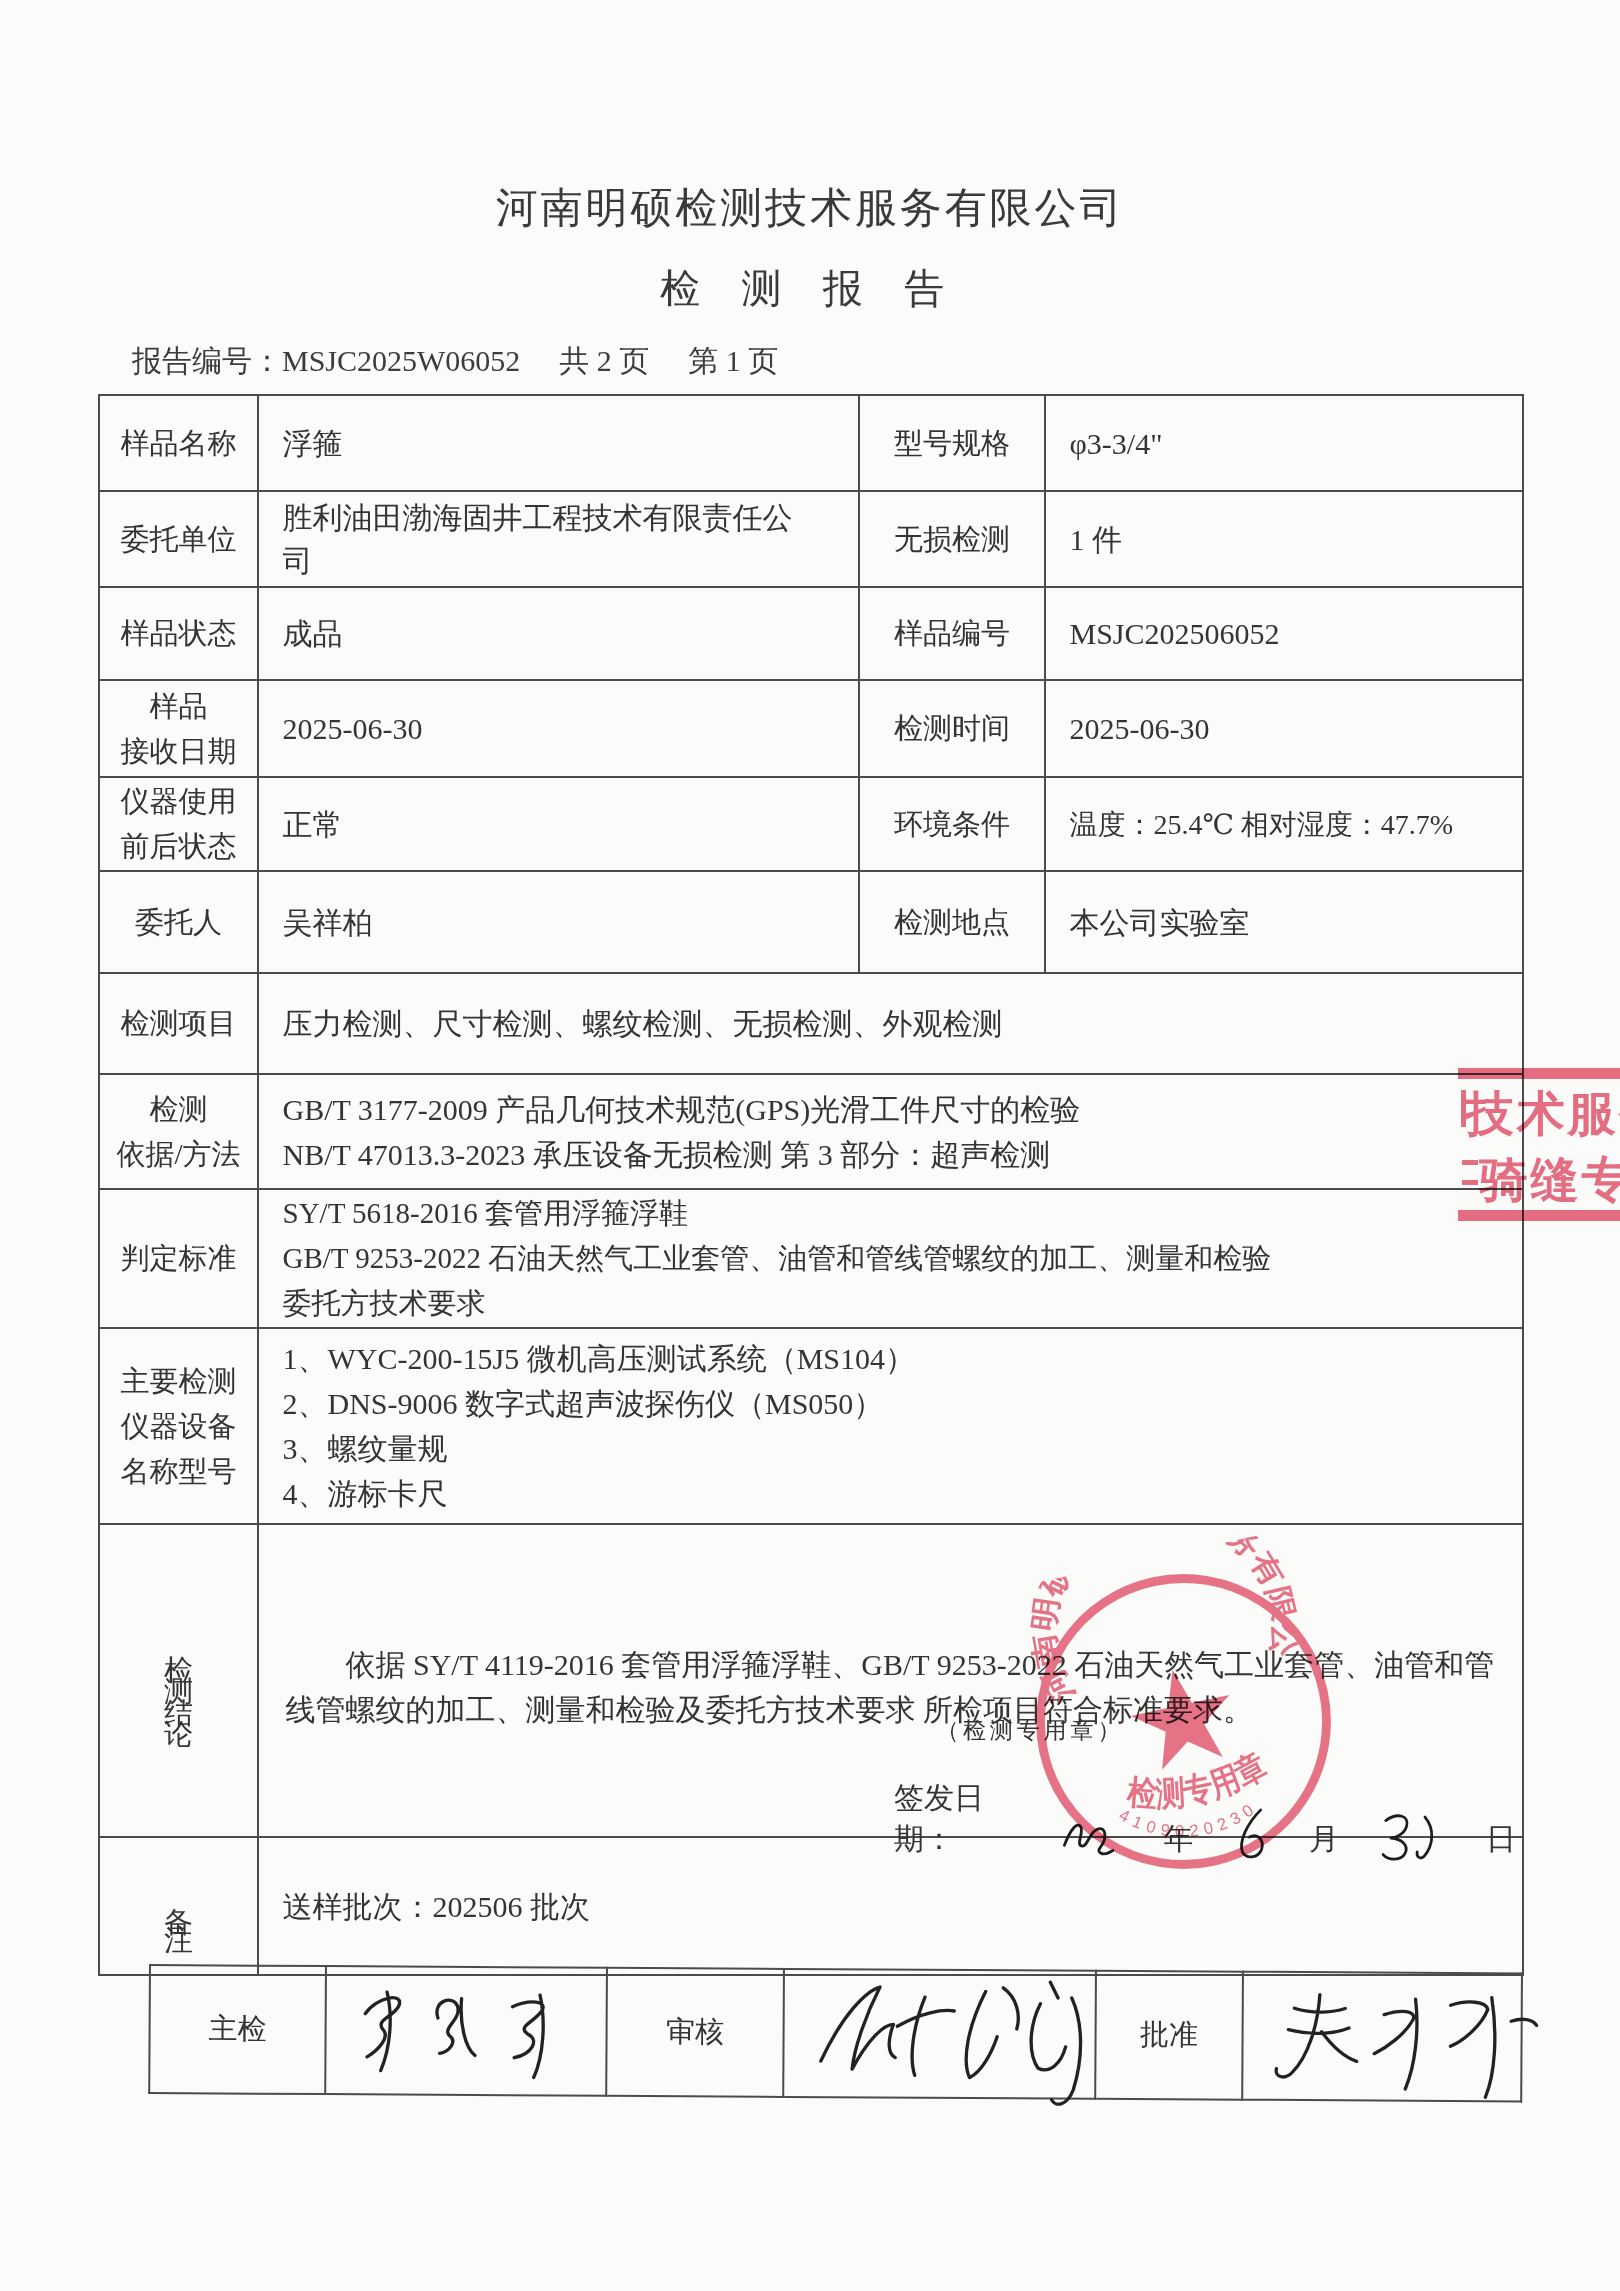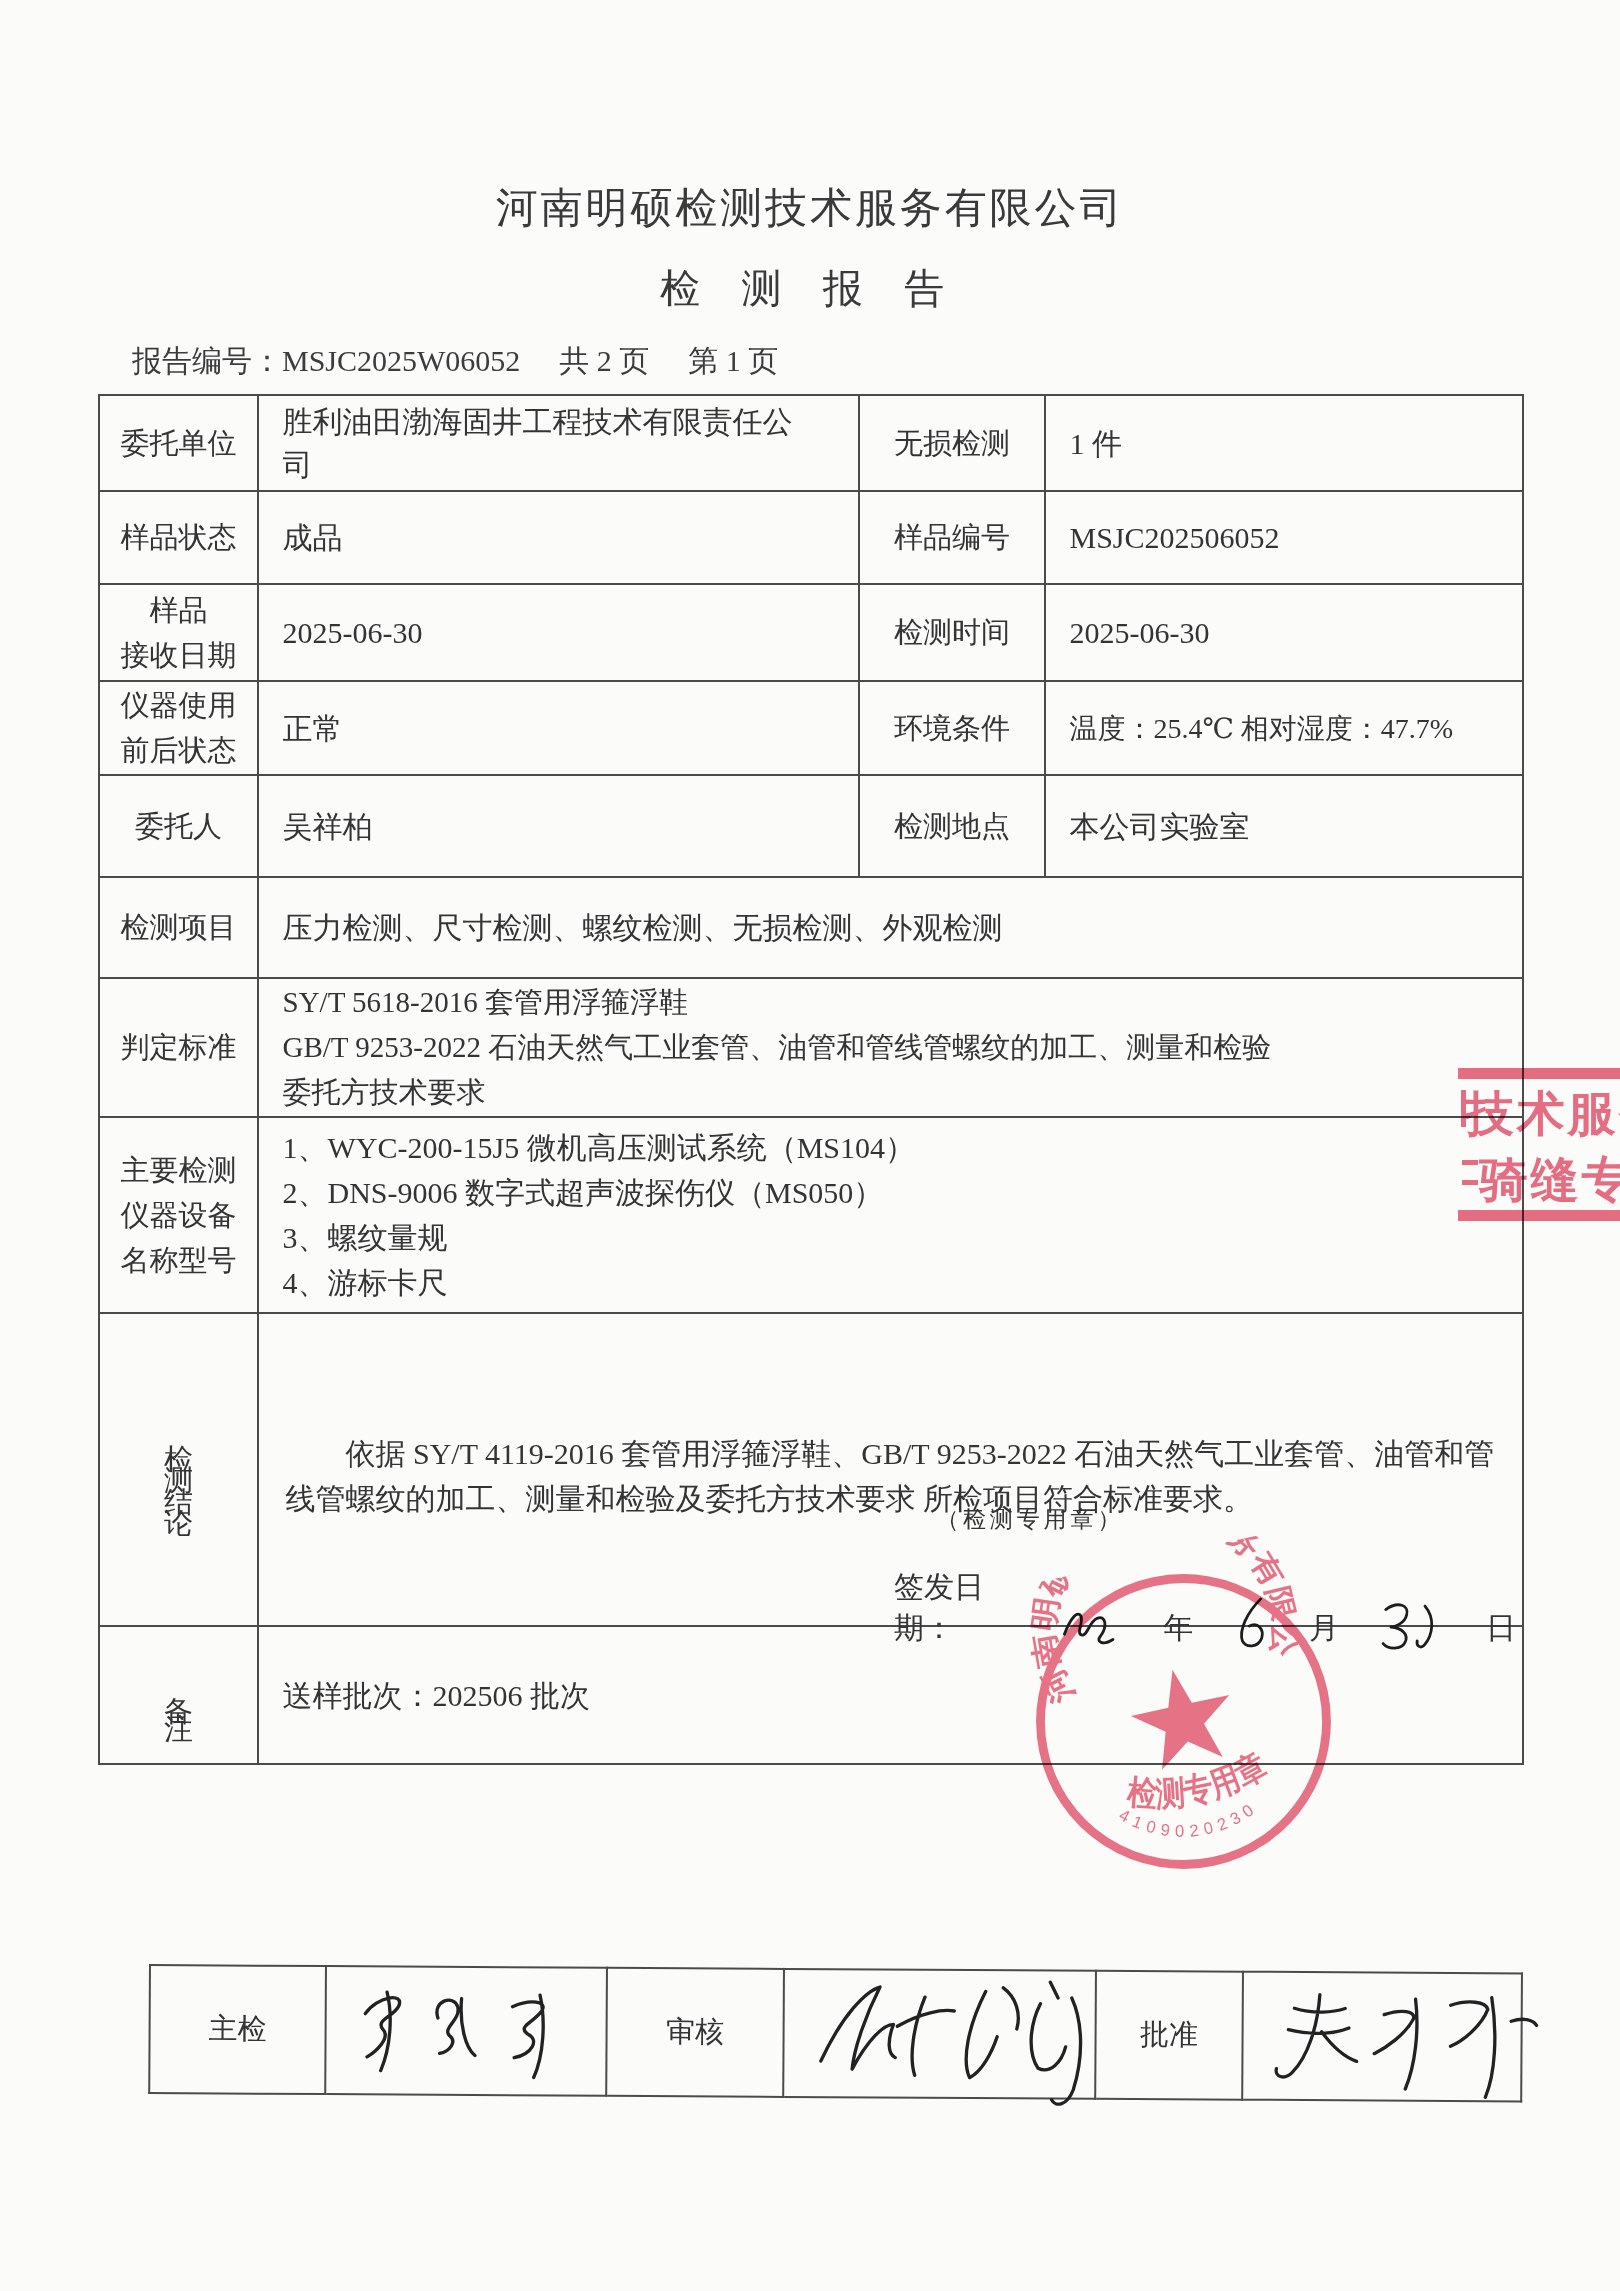--- a/index.html
+++ b/index.html
@@ -71,20 +71,30 @@
   </div>
 
   <table class="main">
     <colgroup>
         <col style="width:159px">
         <col style="width:601px">
         <col style="width:186px">
         <col style="width:478px">
       </colgroup>
     <tbody>
+        <tr style="height:96px">
+      <td class="lab lines">
+            <div>样品名称</div>
+          </td>
+      <td class="val">浮箍</td>
+      <td class="lab lines">
+            <div>型号规格</div>
+          </td>
+      <td class="val">φ3-3/4"</td>
+    </tr>
     <tr style="height:96px">
       <td class="lab lines">
             <div>委托单位</div>
           </td>
       <td class="val">
             <div class="wrapnarrow">胜利油田渤海固井工程技术有限责任公司</div>
           </td>
       <td class="lab lines">
             <div>无损检测</div>
           </td>
@@ -131,20 +141,30 @@
             <div>检测地点</div>
           </td>
       <td class="val">本公司实验室</td>
     </tr>
     <tr style="height:101px">
       <td class="lab lines">
             <div>检测项目</div>
           </td>
       <td class="val lines" colspan="3">
             <div>压力检测、尺寸检测、螺纹检测、无损检测、外观检测</div>
+          </td>
+    </tr>
+    <tr style="height:115px">
+      <td class="lab lines">
+            <div>检测</div>
+            <div>依据/方法</div>
+          </td>
+      <td class="val lines" colspan="3">
+            <div>GB/T 3177-2009 产品几何技术规范(GPS)光滑工件尺寸的检验</div>
+            <div>NB/T 47013.3-2023 承压设备无损检测 第 3 部分：超声检测</div>
           </td>
     </tr>
     <tr style="height:128px">
       <td class="lab lines">
             <div>判定标准</div>
           </td>
       <td class="val lines" colspan="3" style="line-height:42px;font-size:29px">
             <div>SY/T 5618-2016 套管用浮箍浮鞋</div>
             <div>GB/T 9253-2022 石油天然气工业套管、油管和管线管螺纹的加工、测量和检验</div>
             <div>委托方技术要求</div>

